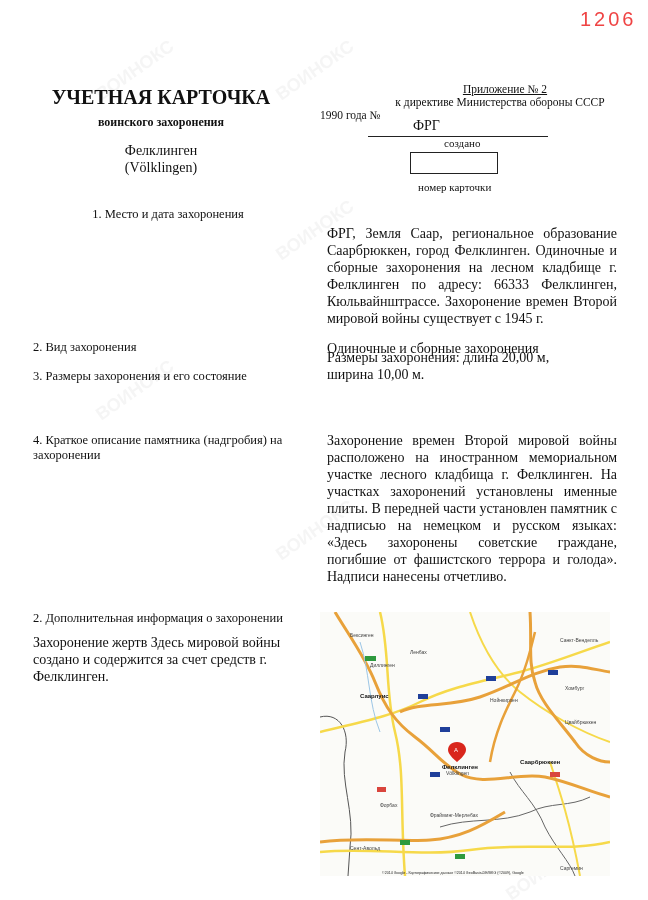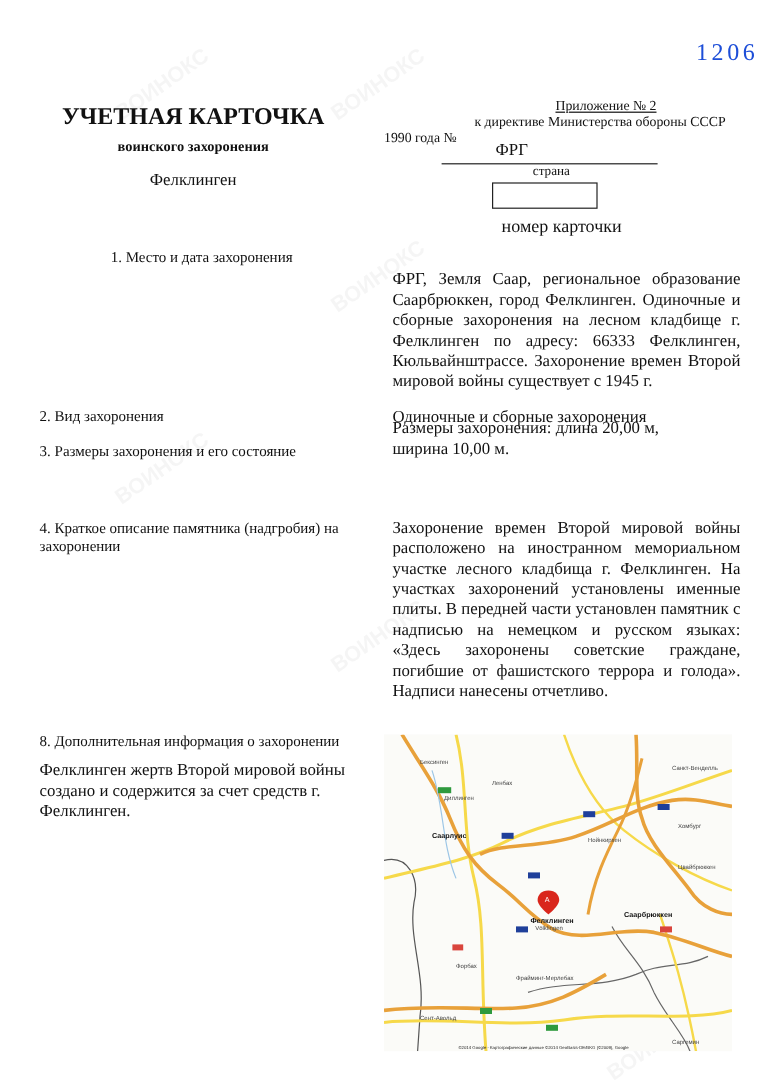--- a/index.html
+++ b/index.html
@@ -6,38 +6,38 @@
   body {
     width: 648px; height: 900px; background: #ffffff; position: relative; overflow: hidden;
     font-family: "Liberation Serif", "DejaVu Serif", serif; color: #111;
   }
   .abs { position: absolute; }
   .watermark {
     position: absolute; color: rgba(200,200,200,0.18); font-family: "Liberation Sans", sans-serif;
     font-weight: bold; font-size: 18px; transform: rotate(-35deg); pointer-events: none; white-space: nowrap;
   }
   .page-number {
-    left: 580px; top: 8px; font-family: Liberation Serif, serif; font-size: 20px; color: #1d4ed8;
-    letter-spacing: 3px; font-weight: 300; margin-top: 25px;
+    left: 580px; top: 8px; font-family: Liberation Sans, sans-serif; font-size: 20px; color: #ef4444;
+    letter-spacing: 3px; font-weight: 300;
   }
   .title { left: 0; width: 322px; text-align: center; }
   .card-title { top: 86px; font-weight: bold; font-size: 20px; }
   .card-subtitle { top: 115px; font-weight: bold; font-size: 12px; }
   .place-name { top: 142px; font-size: 14px; line-height: 17px; }
 
   .appendix { left: 320px; width: 330px; top: 83px; font-size: 11.5px; line-height: 13px; }
   .appendix .ap-title { text-align: center; text-decoration: underline; padding-left: 40px; }
   .appendix .ap-line2 { text-align: center; padding-left: 30px; }
   .appendix .ap-line3 { text-align: left; }
 
   .country-line { left: 368px; top: 119px; width: 180px; border-bottom: 1px solid #222; height: 17px; }
   .country-value { left: 413px; top: 116px; font-size: 14px; line-height: 20px; }
   .country-label { left: 444px; top: 137px; font-size: 11px; }
   .card-number-box { left: 410px; top: 152px; width: 86px; height: 20px; border: 1px solid #222; }
-  .card-number-label { left: 418px; top: 181px; font-size: 15px; }
+  .card-number-label { left: 418px; top: 181px; font-size: 11px; }
 
   .section-label { left: 33px; font-size: 12.5px; line-height: 15px; width: 270px; }
   .section-value { left: 327px; width: 290px; font-size: 14px; line-height: 17px; text-align: justify; }
 
   .map {
     left: 320px; top: 612px; width: 290px; height: 264px; background: #fbfbf8; overflow: hidden;
   }
   .map svg { display: block; }
   .map-label { font-family: "Liberation Sans", sans-serif; font-size: 5px; fill: #444; }
   .map-label-bold { font-family: "Liberation Sans", sans-serif; font-size: 6px; fill: #111; font-weight: bold; }
@@ -51,50 +51,51 @@
 <div class="watermark" style="left:90px;top:380px;">ВОИНОКС</div>
 <div class="watermark" style="left:270px;top:520px;">ВОИНОКС</div>
 <div class="watermark" style="left:500px;top:860px;">ВОИНОКС</div>
 
 <div class="abs page-number">1206</div>
 
 <div class="abs title card-title">УЧЕТНАЯ КАРТОЧКА</div>
 <div class="abs title card-subtitle">воинского захоронения</div>
 <div class="abs title place-name">
   <div>Фелклинген</div>
+  <div>(Völklingen)</div>
 </div>
 
 <div class="abs appendix">
   <div class="ap-title">Приложение № 2</div>
   <div class="ap-line2">к директиве Министерства обороны СССР</div>
   <div class="ap-line3">1990 года №</div>
 </div>
 
 <div class="abs country-line"></div>
 <div class="abs country-value">ФРГ</div>
-<div class="abs country-label">страна</div>
+<div class="abs country-label">создано</div>
 <div class="abs card-number-box"></div>
 <div class="abs card-number-label">номер карточки</div>
 
 <div class="abs section-label" style="top:207px;text-align:center;">1. Место и дата захоронения</div>
 <div class="abs section-value" style="top:225px;">ФРГ, Земля Саар, региональное образование Саарбрюккен, город Фелклинген. Одиночные и сборные захоронения на лесном кладбище г. Фелклинген по адресу: 66333 Фелклинген, Кюльвайнштрассе. Захоронение времен Второй мировой войны существует с 1945 г.</div>
 
 <div class="abs section-label" style="top:340px;">2. Вид захоронения</div>
 <div class="abs section-value" style="top:340px;">Одиночные и сборные захоронения</div>
 
 <div class="abs section-label" style="top:369px;">3. Размеры захоронения и его состояние</div>
 <div class="abs section-value" style="top:349px; width:265px; text-align:left;">
   <div>Размеры захоронения: длина 20,00 м, ширина 10,00 м.</div>
 </div>
 
 <div class="abs section-label" style="top:433px; width:260px;">4. Краткое описание памятника (надгробия) на захоронении</div>
 <div class="abs section-value" style="top:432px;">Захоронение времен Второй мировой войны расположено на иностранном мемориальном участке лесного кладбища г. Фелклинген. На участках захоронений установлены именные плиты. В передней части установлен памятник с надписью на немецком и русском языках: «Здесь захоронены советские граждане, погибшие от фашистского террора и голода». Надписи нанесены отчетливо.</div>
 
-<div class="abs section-label" style="top:611px;">8. Дополнительная информация о захоронении</div>
-<div class="abs section-value" style="left:33px; top:634px; width:285px; text-align:left;">Фелклинген жертв Второй мировой войны создано и содержится за счет средств г. Фелклинген.</div>
+<div class="abs section-label" style="top:611px;">2. Дополнительная информация о захоронении</div>
+<div class="abs section-value" style="left:33px; top:634px; width:285px; text-align:left;">Захоронение жертв Здесь мировой войны создано и содержится за счет средств г. Фелклинген.</div>
 
 <div class="abs map">
   <svg width="290" height="264" viewBox="0 0 290 264">
 
     <path d="M0,105 C20,100 30,120 25,140 C20,170 35,200 30,235 L28,264" stroke="#555" stroke-width="1" fill="none"></path>
     <path d="M120,215 C150,205 180,212 210,200 C230,190 250,195 270,185" stroke="#666" stroke-width="1" fill="none"></path>
     <path d="M190,160 C200,180 215,190 225,215 C235,235 250,250 255,264" stroke="#666" stroke-width="1" fill="none"></path>
 
     <path d="M0,120 C40,110 70,105 100,90 C130,75 160,70 200,60 C230,52 260,40 290,30" stroke="#f6d94a" stroke-width="2.5" fill="none"></path>
     <path d="M60,0 C70,40 65,80 75,120 C85,160 80,200 85,264" stroke="#f6d94a" stroke-width="2.5" fill="none"></path>

